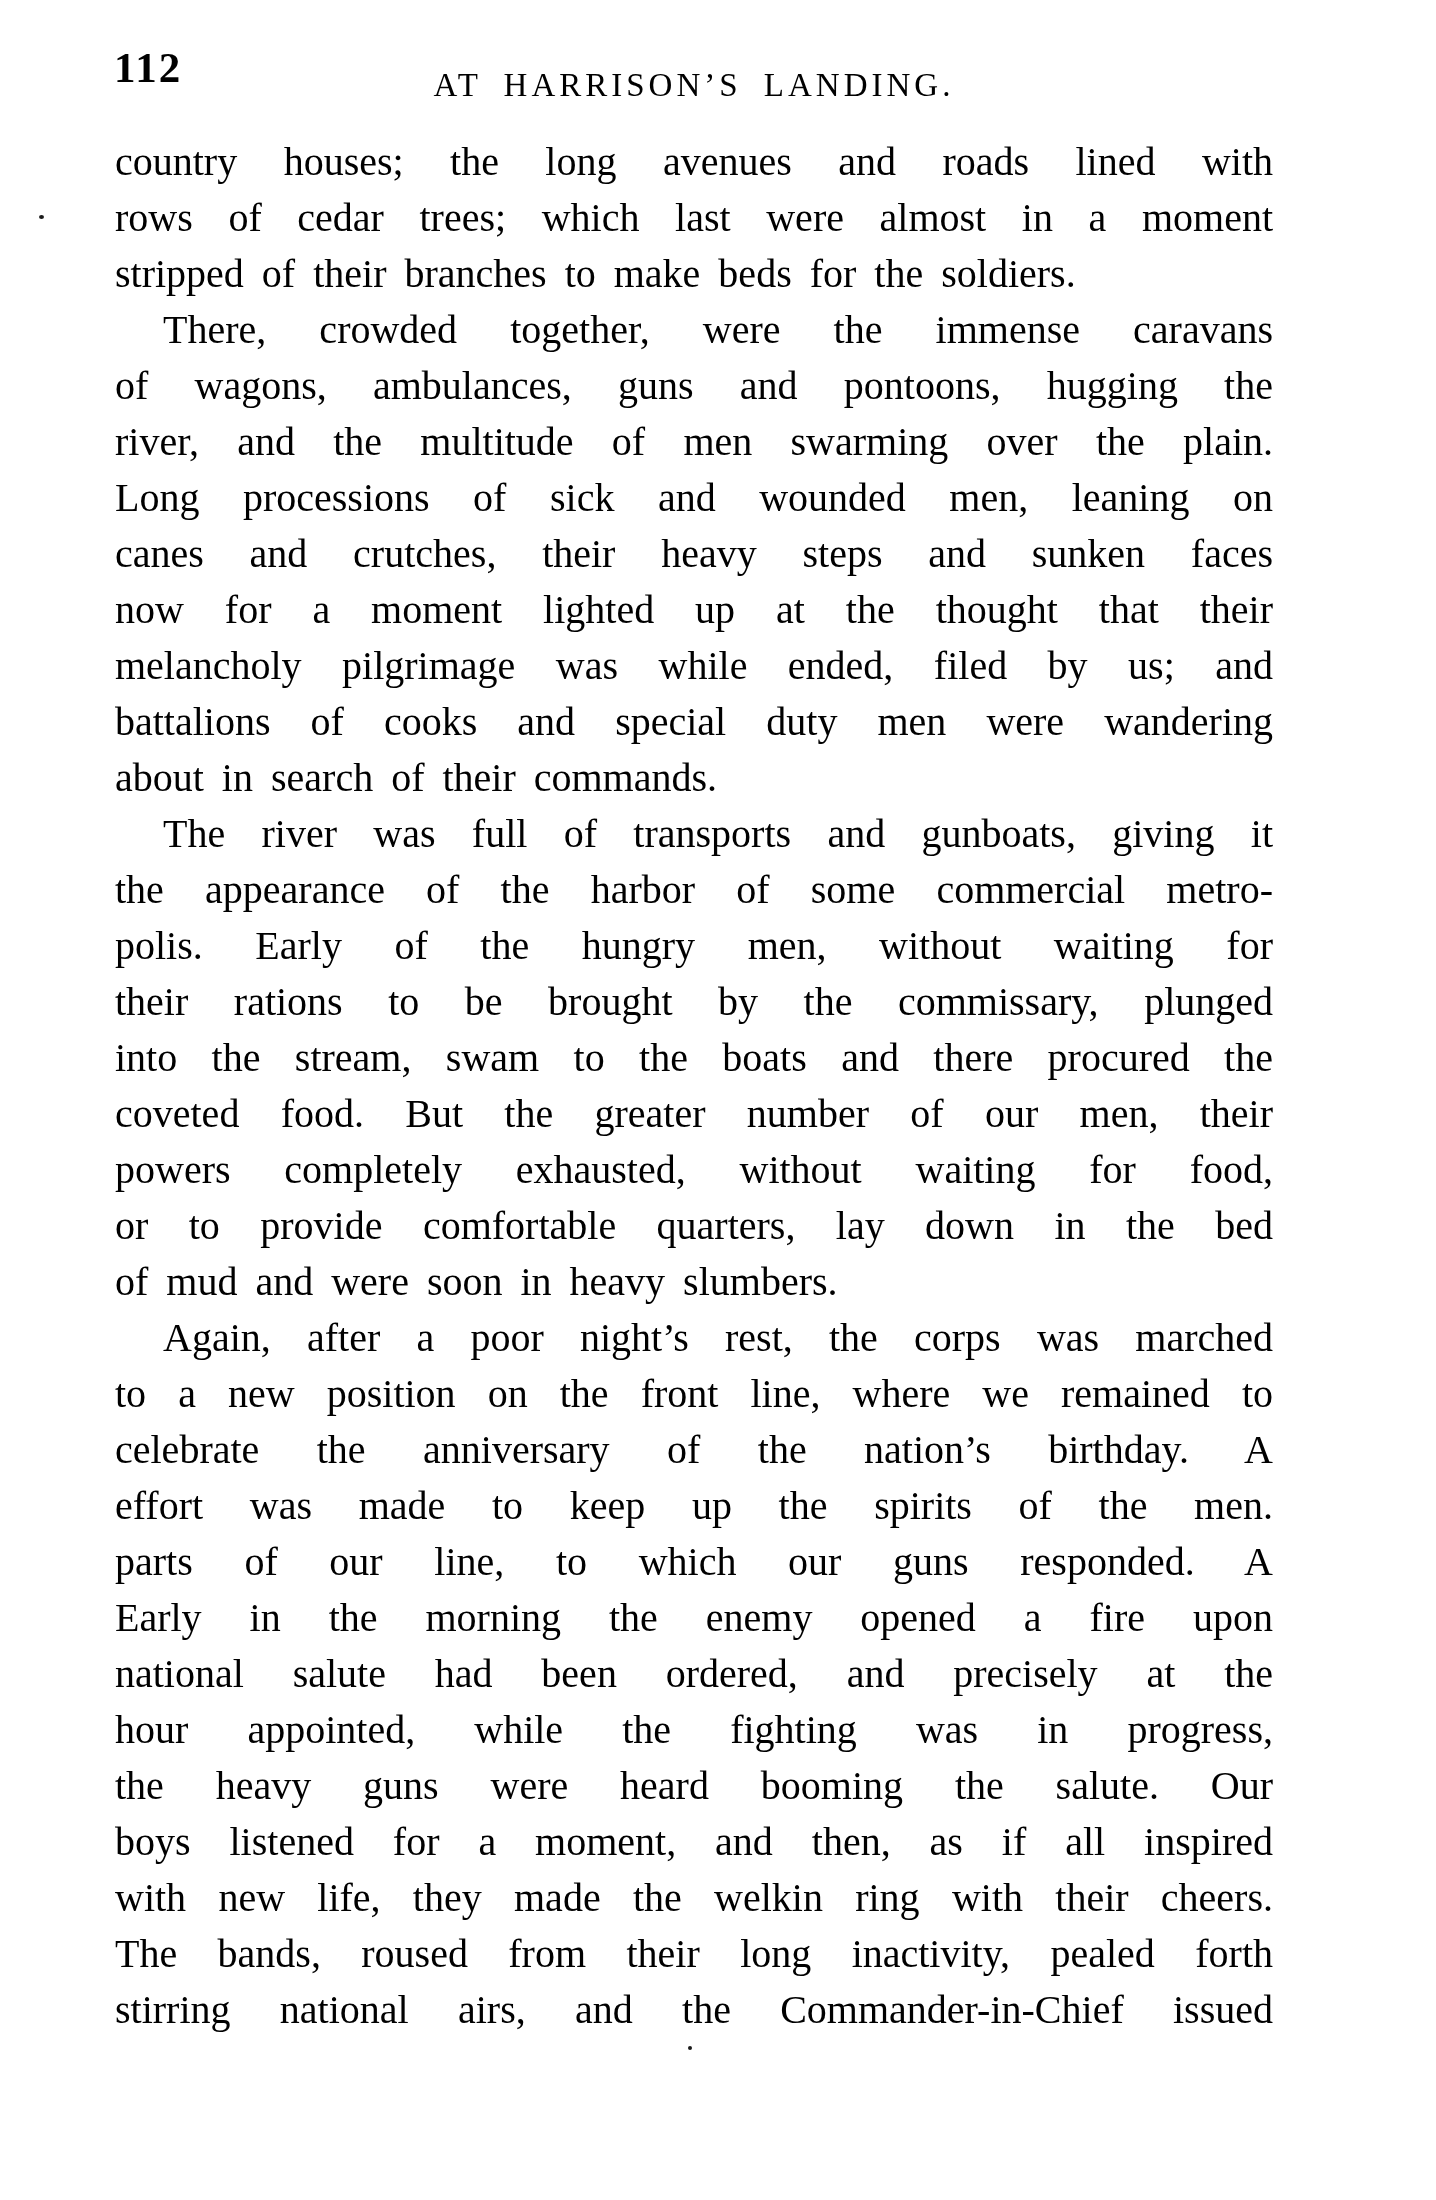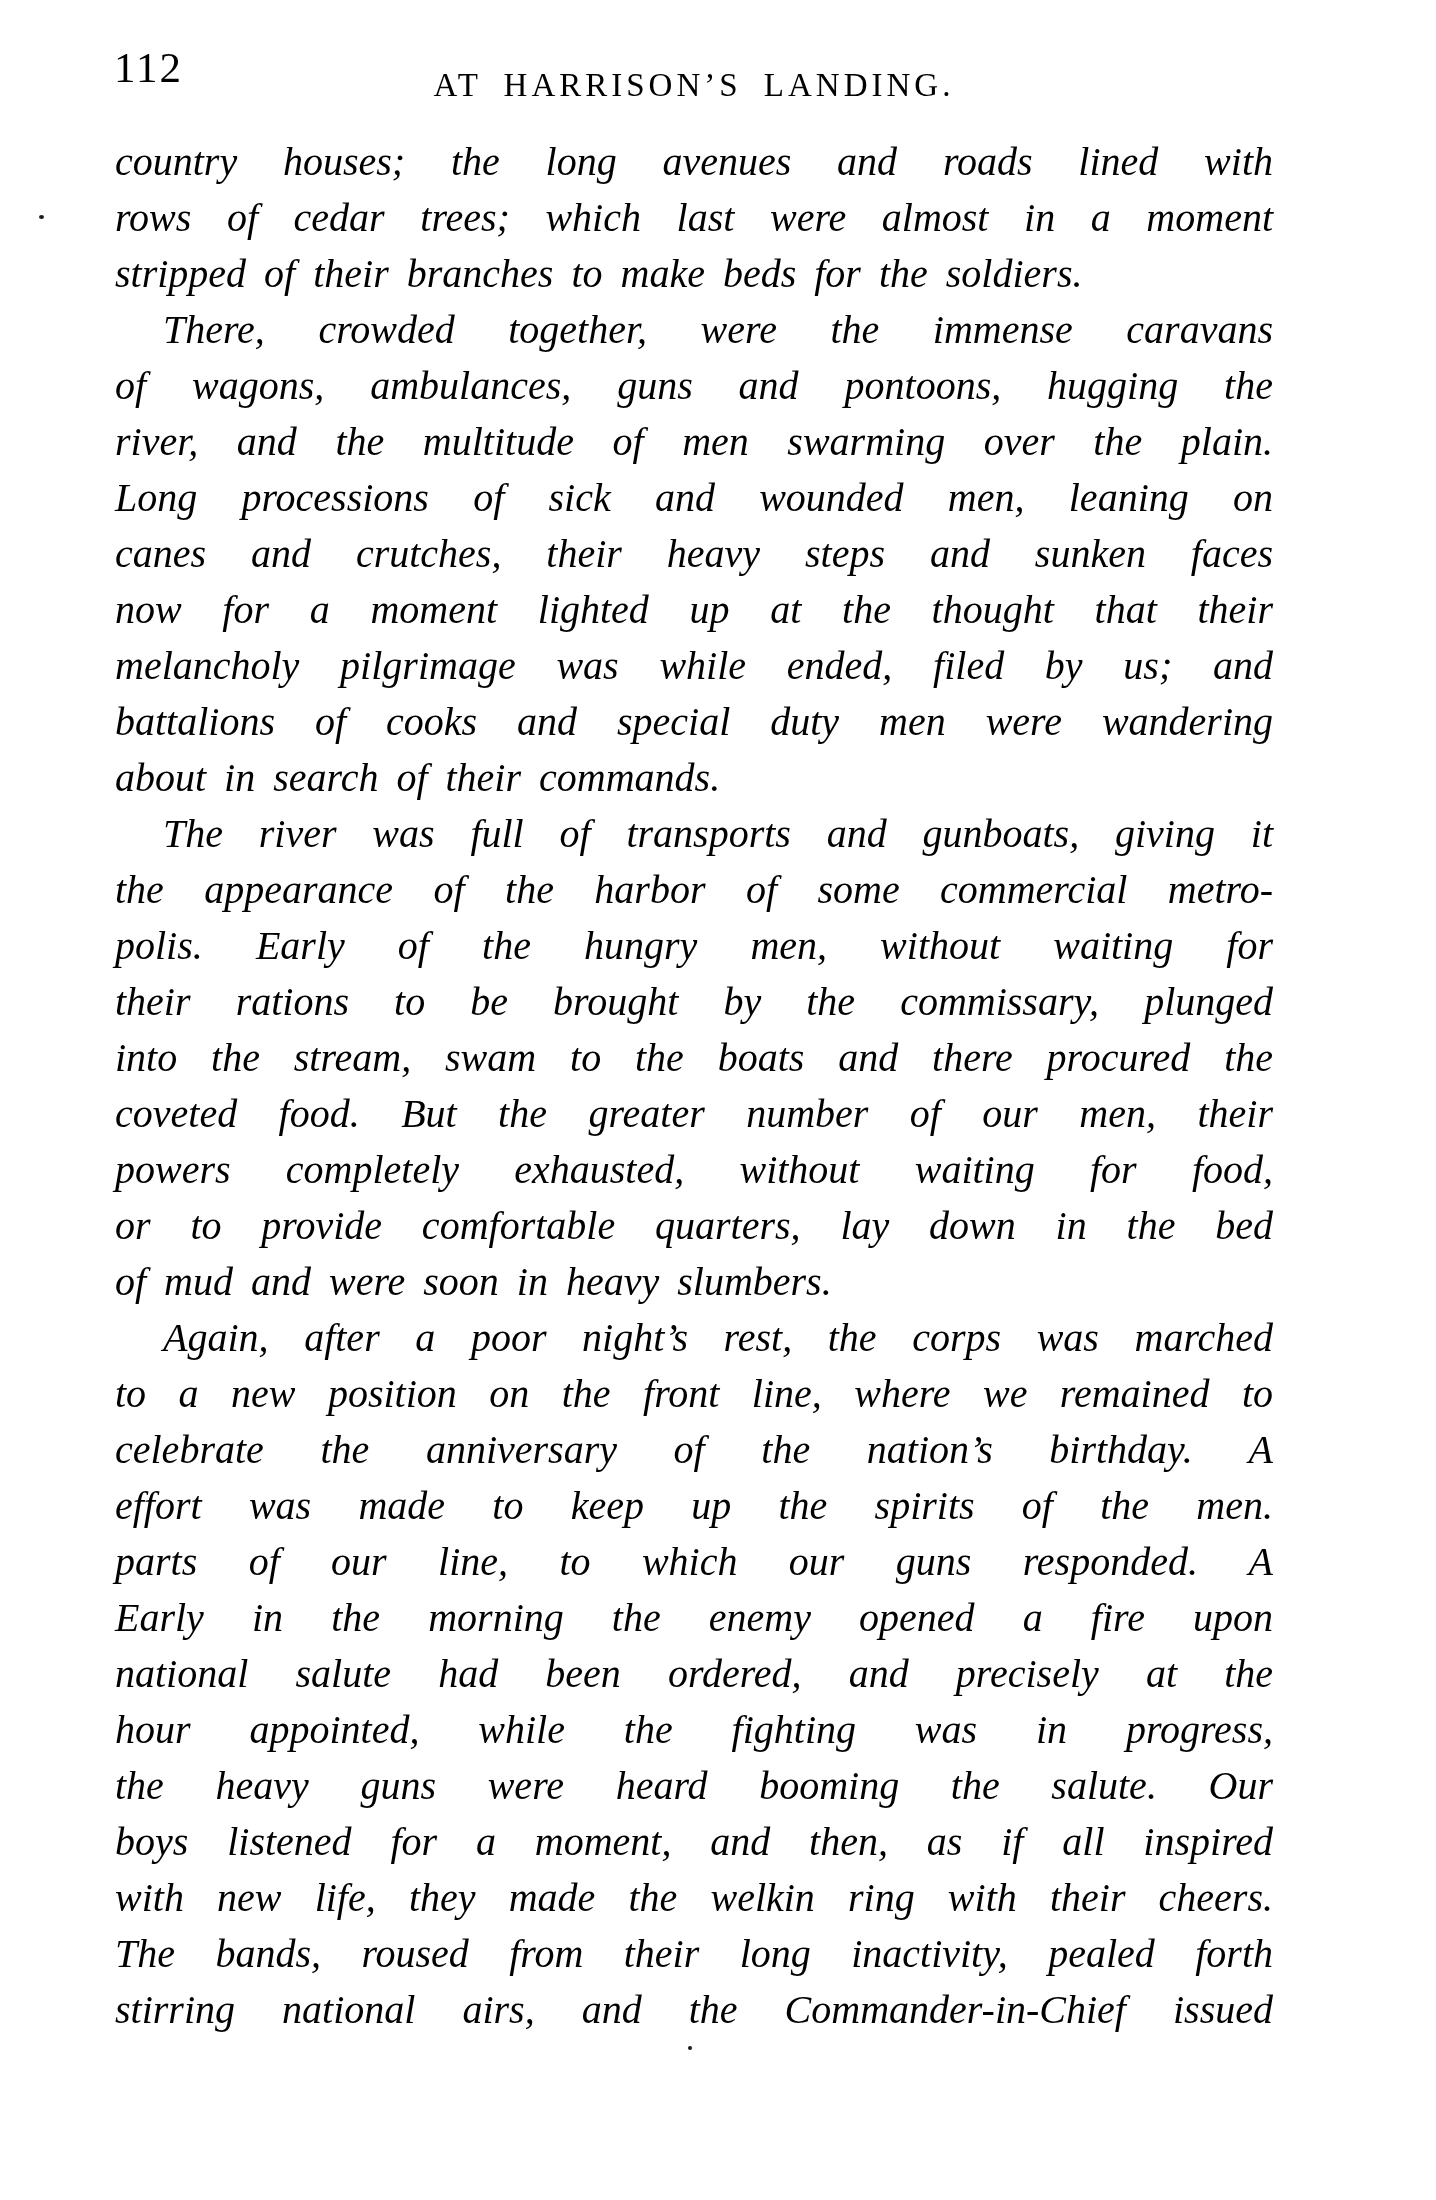--- a/index.html
+++ b/index.html
@@ -22,20 +22,21 @@
     height: 2200px;
     background: #ffffff;
   }
   .page-number {
     position: absolute;
     left: 114px;
     top: 46px;
     font-size: 43px;
     line-height: 1;
     letter-spacing: 2px;
+    font-weight: bold;
   }
   .running-head {
     position: absolute;
     left: 115px;
     top: 57px;
     width: 1158px;
     text-align: center;
     font-size: 33px;
     line-height: 1;
     letter-spacing: 4px;
@@ -49,21 +50,20 @@
     top: 134px;
     width: 1158px;
     font-size: 40px;
     line-height: 56px;
   }
   .line {
     text-align: justify;
     text-align-last: justify;
     text-justify: inter-word;
     word-spacing: 4px;
-    font-style: italic;
   }
   .line.indent {
     text-indent: 48px;
   }
   .line.endpara {
     text-align-last: left;
     word-spacing: 8px;
   }
   .speck {
     position: absolute;

